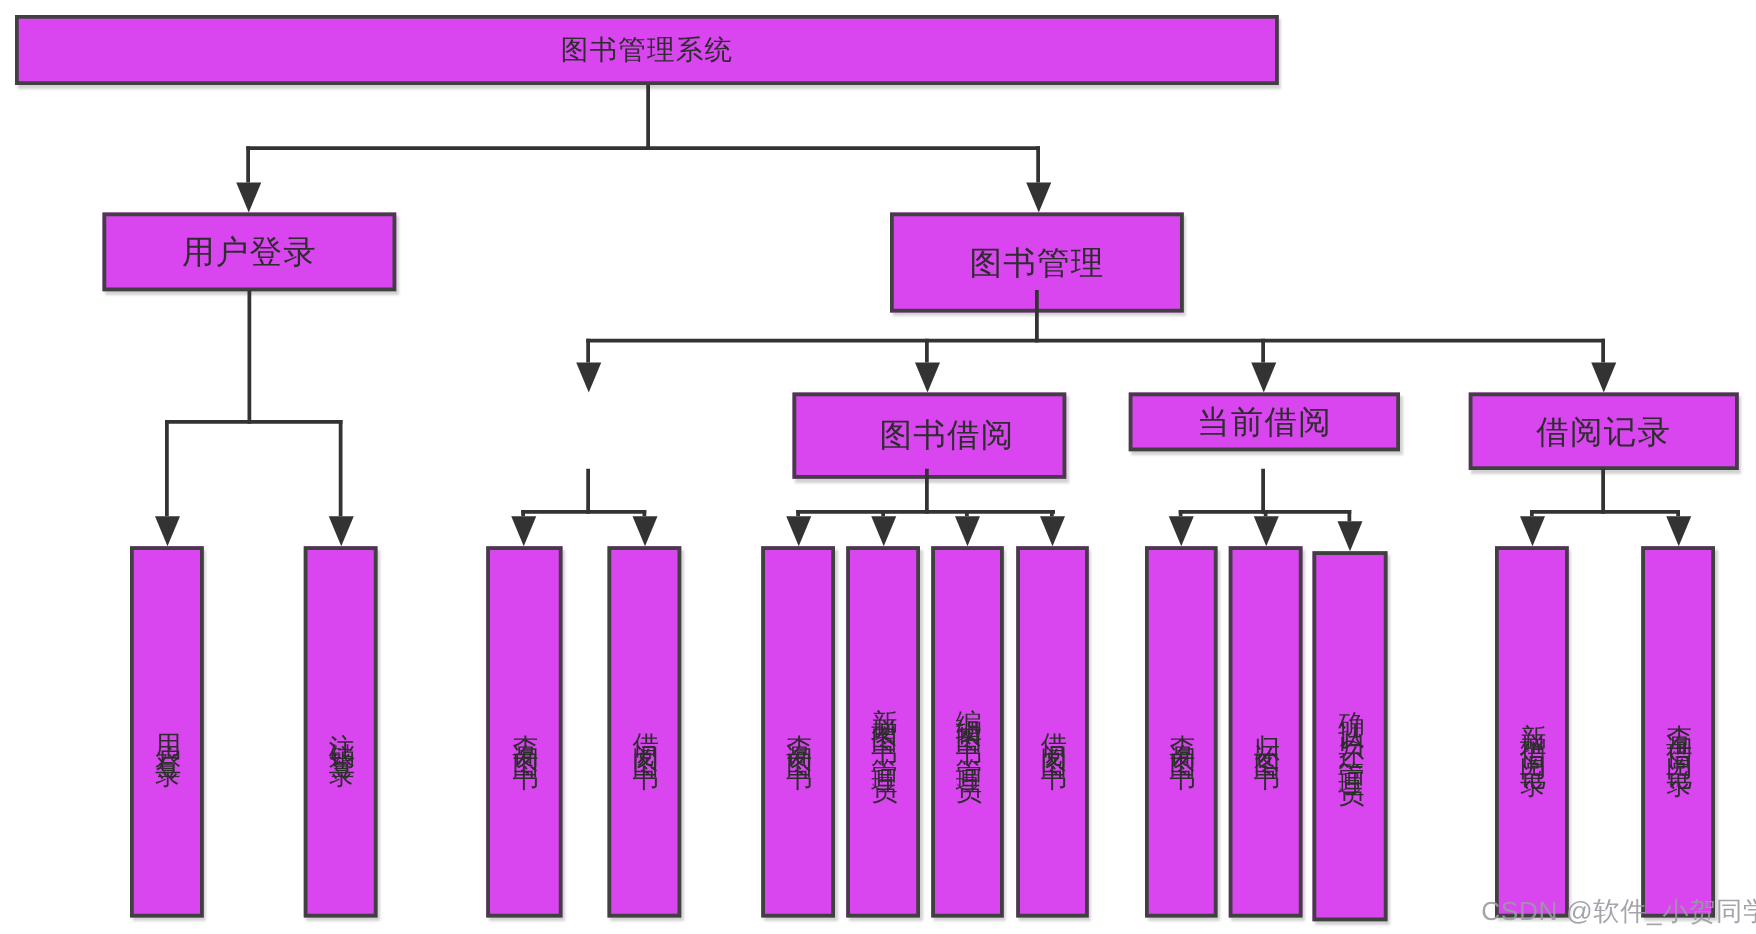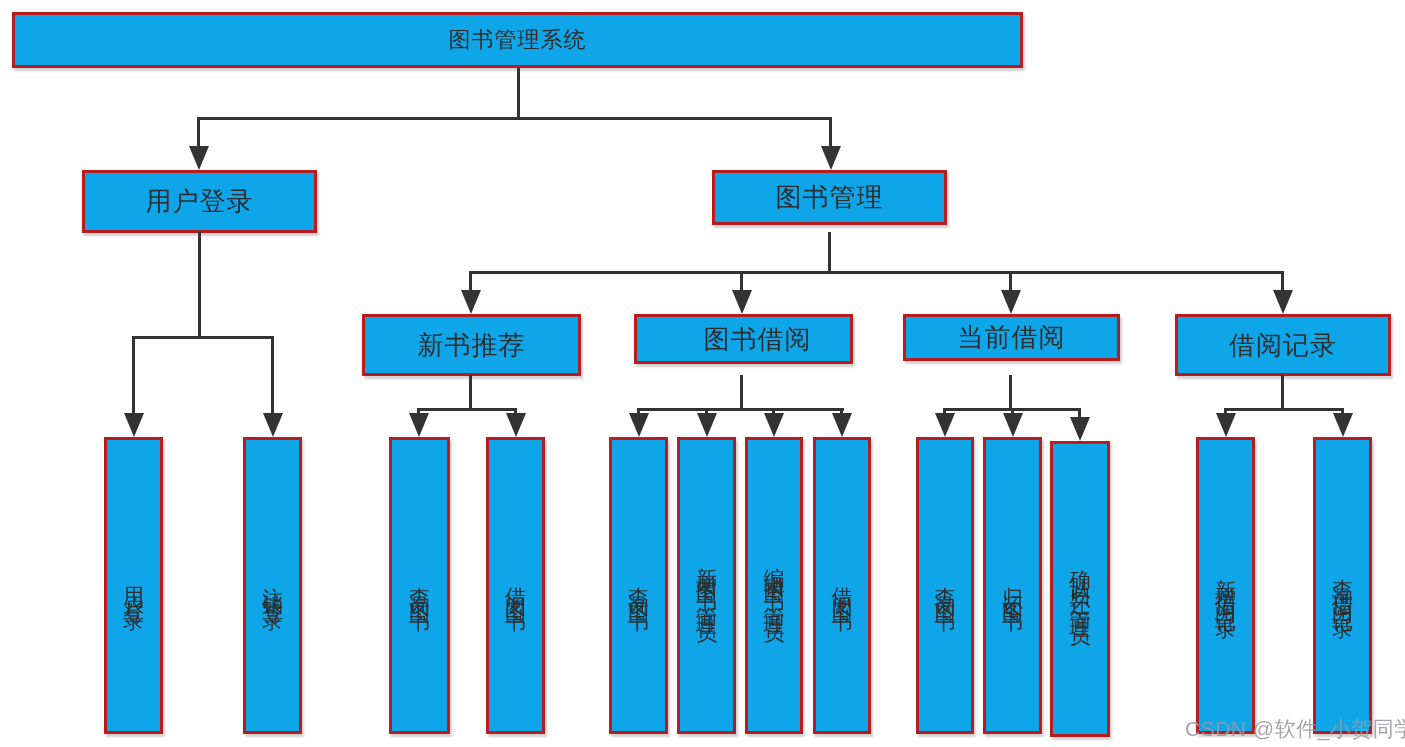--- a/index.html
+++ b/index.html
@@ -1,22 +1,22 @@
 <!DOCTYPE html>
 <html><head>
 <meta charset="utf-8">
 <style>
   html,body{margin:0;padding:0;background:#ffffff;}
   .canvas{
     position:relative;width:1405px;height:747px;background:#ffffff;overflow:hidden;
     font-family:"Liberation Sans", sans-serif;
   }
   .box{
-    position:absolute;box-sizing:border-box;background:#0ea5e9;
-    border:3px solid #b91c1c;color:#2d2d2d;
+    position:absolute;box-sizing:border-box;background:#d946ef;
+    border:3px solid #404040;color:#2d2d2d;
     display:flex;align-items:center;justify-content:center;
     box-shadow:2px 3px 2px rgba(0,0,0,0.18);
     white-space:nowrap;
   }
   .lvl1{font-size:22px;letter-spacing:1px;}
   .lvl2{font-size:26px;letter-spacing:1px;}
   .lvl3{font-size:26px;letter-spacing:1px;}
   .vbox{
     writing-mode:vertical-rl;text-orientation:mixed;
     font-size:21px;letter-spacing:8px;white-space:normal;
@@ -44,40 +44,37 @@
   </div>
 
   <div class="vline" style="left:517px;top:68px;width:3px;height:52px;"></div>
   <div class="hline" style="left:197px;top:117px;width:635px;height:3px;"></div>
   <div class="drop" style="left:197px;top:117px;height:29px;"></div>
   <div class="drop" style="left:829px;top:117px;height:29px;"></div>
 
   <div class="box lvl2" style="left:82px;top:170px;width:235px;height:63px;">
     <span>用户登录</span>
   </div>
-  <div class="box lvl2" style="left:712px;top:170px;width:235px;height:55px;">
+  <div class="box lvl2" style="left:712px;top:170px;width:235px;height:80px;">
     <span>图书管理</span>
   </div>
 
   <div class="vline" style="left:198px;top:232px;width:3px;height:107px;"></div>
   <div class="hline" style="left:132px;top:336px;width:142px;height:3px;"></div>
   <div class="drop" style="left:132px;top:336px;height:77px;"></div>
   <div class="drop" style="left:271px;top:336px;height:77px;"></div>
 
   <div class="vline" style="left:828px;top:232px;width:3px;height:42px;"></div>
   <div class="hline" style="left:469px;top:271px;width:815px;height:3px;"></div>
   <div class="drop" style="left:469px;top:271px;height:19px;"></div>
   <div class="drop" style="left:740px;top:271px;height:19px;"></div>
   <div class="drop" style="left:1009px;top:271px;height:19px;"></div>
   <div class="drop" style="left:1281px;top:271px;height:19px;"></div>
 
-  <div class="box lvl3" style="left:362px;top:314px;width:219px;height:62px;">
-    <span>新书推荐</span>
-  </div>
-  <div class="box lvl3" style="left:634px;top:314px;width:219px;height:50px;padding-left:28px;">
+  <div class="box lvl3" style="left:634px;top:314px;width:219px;height:69px;padding-left:28px;">
     <span>图书借阅</span>
   </div>
   <div class="box lvl3" style="left:903px;top:314px;width:217px;height:47px;">
     <span>当前借阅</span>
   </div>
   <div class="box lvl3" style="left:1175px;top:314px;width:216px;height:62px;">
     <span>借阅记录</span>
   </div>
 
   <div class="vline" style="left:469px;top:375px;width:3px;height:36px;"></div>

